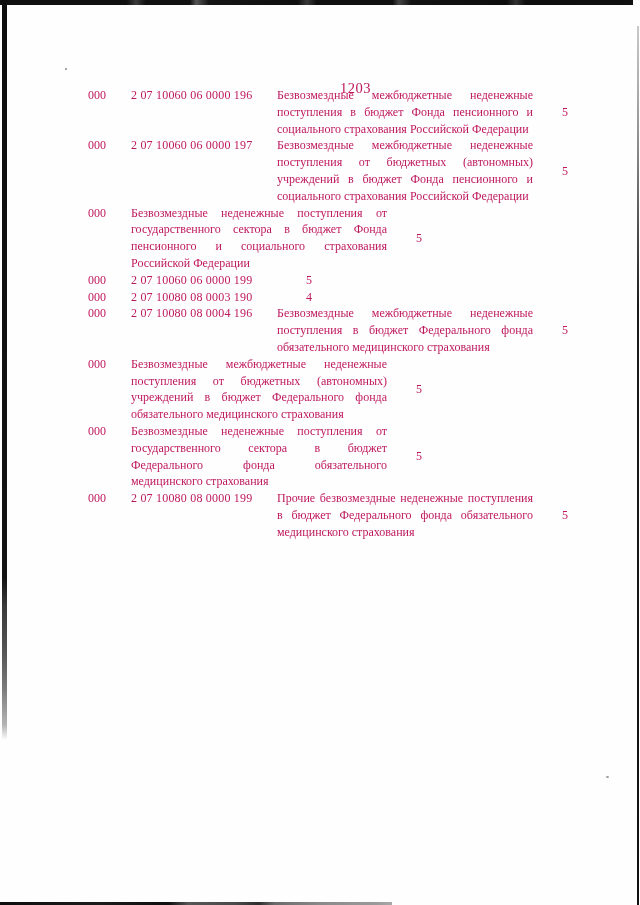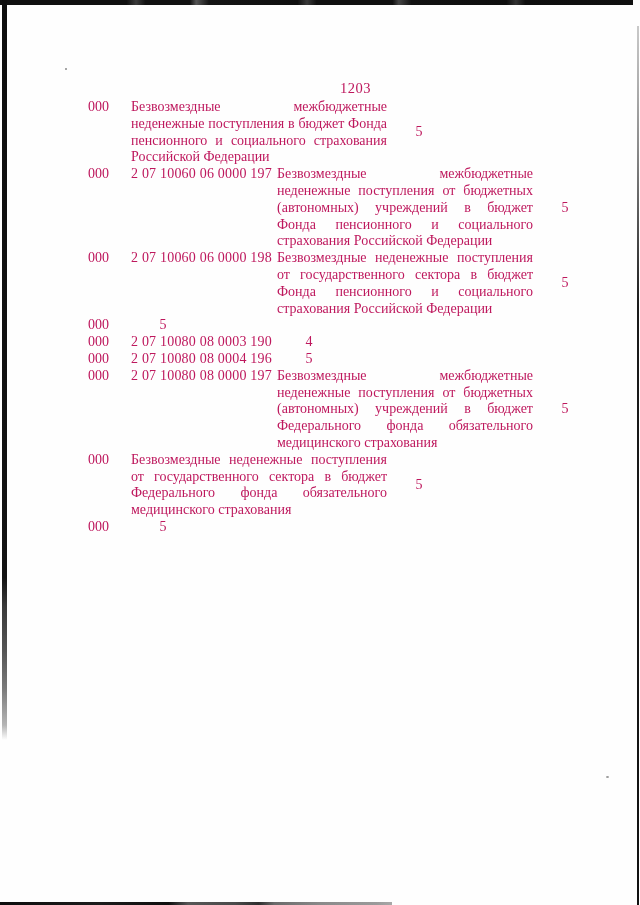--- a/index.html
+++ b/index.html
@@ -74,23 +74,23 @@
     position: absolute;
     left: 340px;
     top: 80px;
     font-size: 14.5px;
     letter-spacing: 0.5px;
   }
 
   .code-table {
     position: absolute;
     left: 88px;
-    top: 99px;
+    top: 87px;
     width: 512px;
-    font-size: 14px;
+    font-size: 12px;
     line-height: 16.8px;
   }
   .code-row {
     display: flex;
     align-items: stretch;
   }
   .cell-admin {
     width: 43px;
     flex: 0 0 43px;
     white-space: nowrap;
@@ -124,67 +124,70 @@
   <div class="edge-right"></div>
   <div class="edge-bottom"></div>
   <div class="speck-1"></div>
   <div class="speck-2"></div>
 
   <div class="page-number">1203</div>
 
   <div class="code-table" id="code-table">
     <div class="code-row">
       <div class="cell-admin">000</div>
+      <div class="cell-code">2 07 10060 06 0000 196</div>
       <div class="cell-desc">Безвозмездные межбюджетные неденежные поступления в бюджет Фонда пенсионного и социального страхования Российской Федерации</div>
       <div class="cell-value">5</div>
     </div>
 
     <div class="code-row">
       <div class="cell-admin">000</div>
       <div class="cell-code">2 07 10060 06 0000 197</div>
       <div class="cell-desc">Безвозмездные межбюджетные неденежные поступления от бюджетных (автономных) учреждений в бюджет Фонда пенсионного и социального страхования Российской Федерации</div>
       <div class="cell-value">5</div>
     </div>
 
     <div class="code-row">
       <div class="cell-admin">000</div>
-      <div class="cell-code">2 07 10060 06 0000 198</div>
       <div class="cell-desc">Безвозмездные неденежные поступления от государственного сектора в бюджет Фонда пенсионного и социального страхования Российской Федерации</div>
       <div class="cell-value">5</div>
     </div>
 
     <div class="code-row">
       <div class="cell-admin">000</div>
+      <div class="cell-code">2 07 10060 06 0000 199</div>
       <div class="cell-value">5</div>
     </div>
 
     <div class="code-row">
       <div class="cell-admin">000</div>
       <div class="cell-code">2 07 10080 08 0003 190</div>
       <div class="cell-value">4</div>
     </div>
 
     <div class="code-row">
       <div class="cell-admin">000</div>
       <div class="cell-code">2 07 10080 08 0004 196</div>
+      <div class="cell-desc">Безвозмездные межбюджетные неденежные поступления в бюджет Федерального фонда обязательного медицинского страхования</div>
       <div class="cell-value">5</div>
     </div>
 
     <div class="code-row">
       <div class="cell-admin">000</div>
-      <div class="cell-code">2 07 10080 08 0000 197</div>
       <div class="cell-desc">Безвозмездные межбюджетные неденежные поступления от бюджетных (автономных) учреждений в бюджет Федерального фонда обязательного медицинского страхования</div>
       <div class="cell-value">5</div>
     </div>
 
     <div class="code-row">
       <div class="cell-admin">000</div>
       <div class="cell-desc">Безвозмездные неденежные поступления от государственного сектора в бюджет Федерального фонда обязательного медицинского страхования</div>
       <div class="cell-value">5</div>
     </div>
 
     <div class="code-row">
       <div class="cell-admin">000</div>
+      <div class="cell-code">2 07 10080 08 0000 199</div>
+      <div class="cell-desc">Прочие безвозмездные неденежные поступления в бюджет Федерального фонда обязательного медицинского страхования</div>
       <div class="cell-value">5</div>
     </div>
   </div>
 
 </div>
 
 </body></html>

